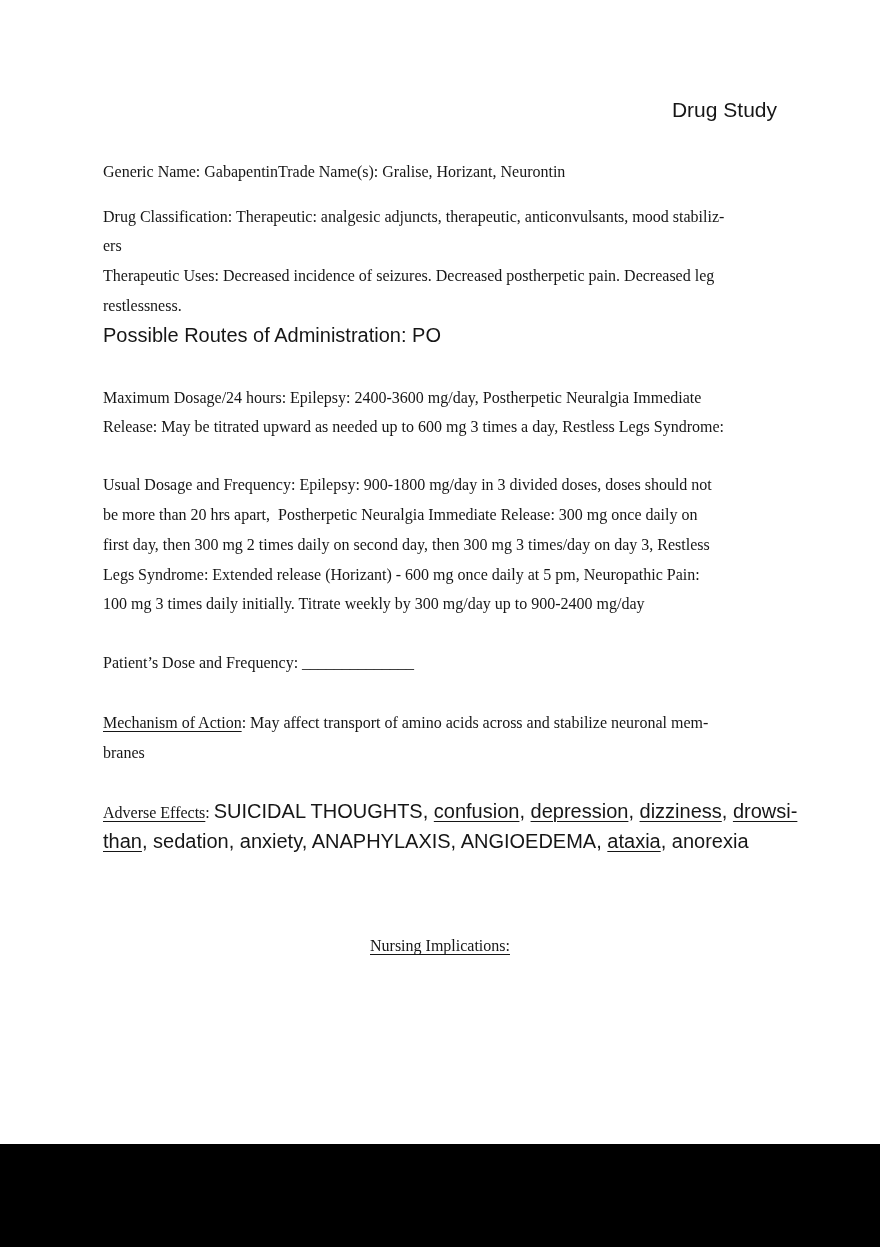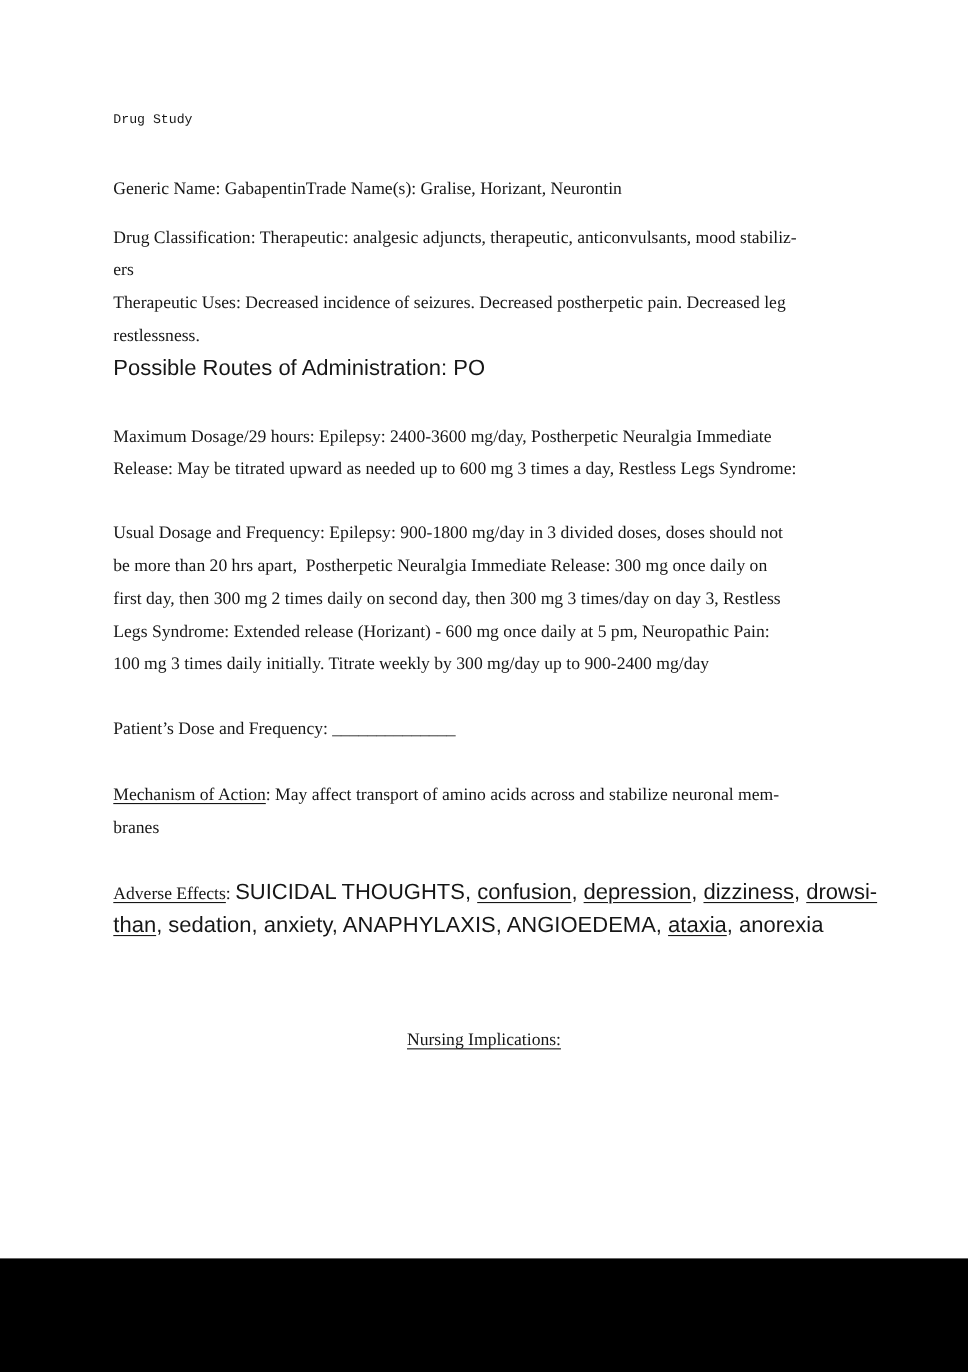--- a/index.html
+++ b/index.html
@@ -15,23 +15,23 @@
     width: 880px; height: 1144px;
     background: #ffffff;
     box-sizing: border-box;
   }
   .content { padding: 95px 103px 0 103px; }
   .line, .doc-title, .name-row {
     line-height: 29.8px;
     white-space: pre;
   }
   .doc-title {
-    text-align: left;
-    font-family: Liberation Mono, monospace;
-    font-size: 12px;
+    text-align: right;
+    font-family: Liberation Sans, sans-serif;
+    font-size: 21px;
   }
   .name-row {
     margin-top: 32px;
     display: flex;
     justify-content: flex-start;
   }
   .sec-classification { margin-top: 15px; }
   .sec-max-dosage     { margin-top: 31px; }
   .sec-usual-dosage   { margin-top: 28px; }
   .sec-patient-dose   { margin-top: 29px; }
@@ -67,21 +67,21 @@
 
     <div class="sec-classification">
         <div class="line"><span>Drug Classification: Therapeutic: analgesic adjuncts, therapeutic, anticonvulsants, mood stabiliz-</span></div>
         <div class="line"><span>ers</span></div>
         <div class="line"><span>Therapeutic Uses: Decreased incidence of seizures. Decreased postherpetic pain. Decreased leg</span></div>
         <div class="line"><span>restlessness.</span></div>
         <div class="line"><span class="sans">Possible Routes of Administration: PO</span></div>
       </div>
 
     <div class="sec-max-dosage">
-        <div class="line"><span>Maximum Dosage/29 hours: Epilepsy: 2400-3600 mg/day, Postherpetic Neuralgia Immediate</span></div>
+        <div class="line"><span>Maximum Dosage/24 hours: Epilepsy: 2400-3600 mg/day, Postherpetic Neuralgia Immediate</span></div>
         <div class="line"><span>Release: May be titrated upward as needed up to 600 mg 3 times a day, Restless Legs Syndrome:</span></div>
       </div>
 
     <div class="sec-usual-dosage">
         <div class="line"><span>Usual Dosage and Frequency: Epilepsy: 900-1800 mg/day in 3 divided doses, doses should not</span></div>
         <div class="line"><span>be more than 20 hrs apart,  Postherpetic Neuralgia Immediate Release: 300 mg once daily on</span></div>
         <div class="line"><span>first day, then 300 mg 2 times daily on second day, then 300 mg 3 times/day on day 3, Restless</span></div>
         <div class="line"><span>Legs Syndrome: Extended release (Horizant) - 600 mg once daily at 5 pm, Neuropathic Pain:</span></div>
         <div class="line"><span>100 mg 3 times daily initially. Titrate weekly by 300 mg/day up to 900-2400 mg/day</span></div>
       </div>

